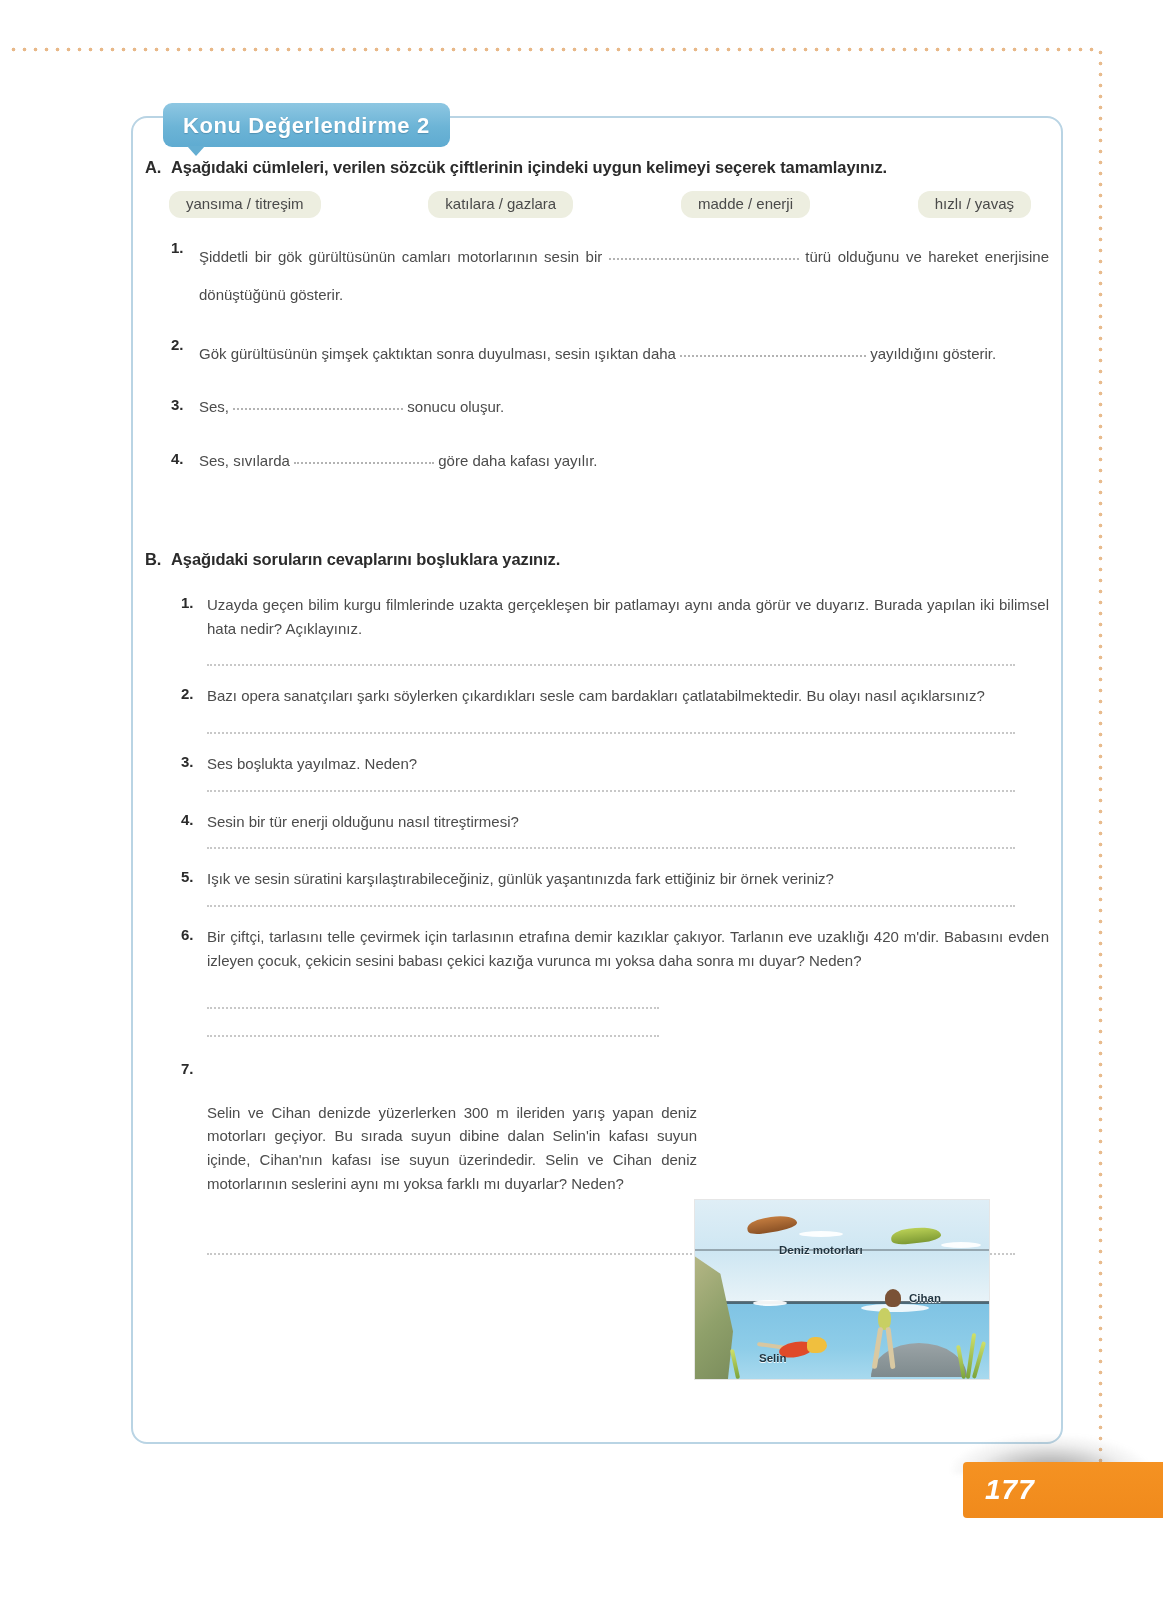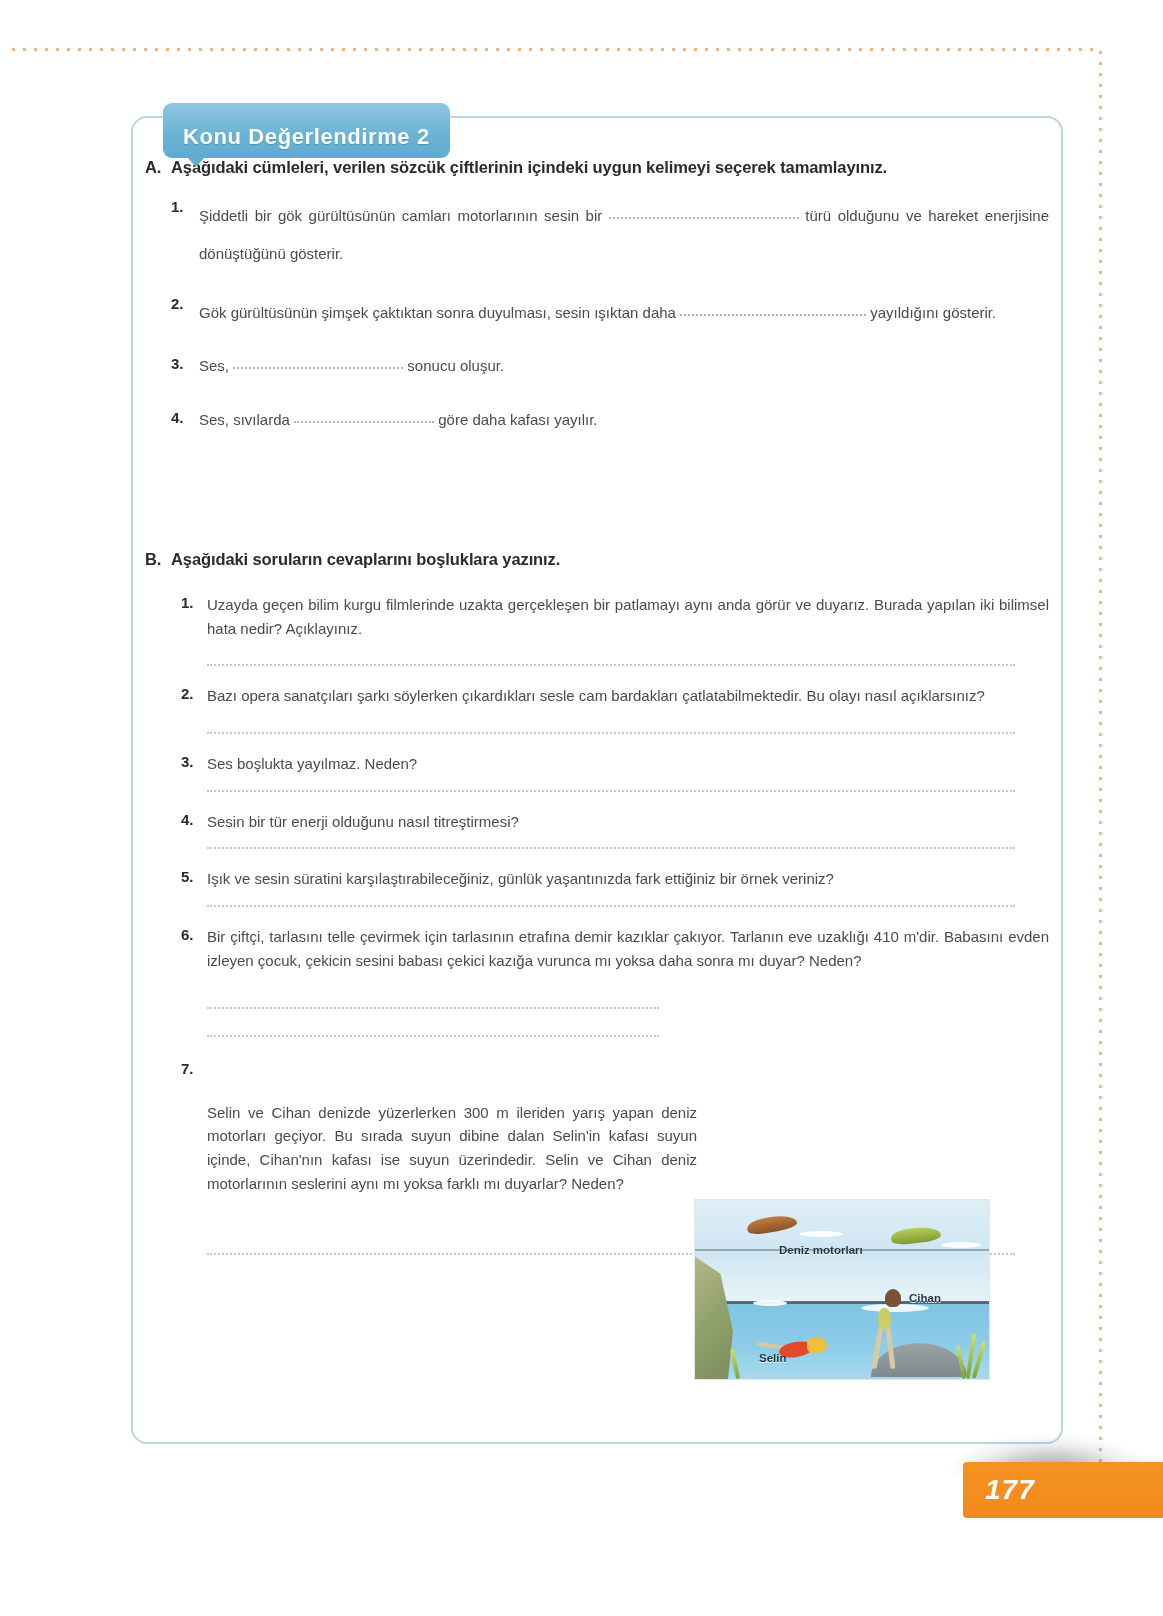--- a/index.html
+++ b/index.html
@@ -46,21 +46,21 @@
 
   
   .title-tab-wrap {
     position: absolute;
     left: 163px; top: 103px;
     z-index: 5;
   }
   .title-tab {
     background: linear-gradient(180deg, #8ec7e2 0%, #6cb4d6 55%, #5fabd1 100%);
     border-radius: 9px;
-    padding: 21px 20px 8px 20px;
+    padding: 10px 20px 8px 20px;
     color: #ffffff;
     font-size: 22px;
     font-weight: bold;
     letter-spacing: 0.6px;
     text-shadow: 0 1px 1px rgba(40,90,120,0.35);
     display: inline-block;
     white-space: nowrap;
   }
   .title-tab-pointer {
     position: absolute;
@@ -307,20 +307,26 @@
   <div class="title-tab">Konu Değerlendirme 2</div>
   <div class="title-tab-pointer"></div>
 </div>
 
 <div class="section" style="top:158px; left:131px; width:932px; padding:0 14px;">
   <div class="section-head">
     <span class="section-letter">A.</span>
     <span class="section-title">Aşağıdaki cümleleri, verilen sözcük çiftlerinin içindeki uygun kelimeyi seçerek tamamlayınız.</span>
   </div>
 
+  <div class="chips-row">
+    <span class="chip">yansıma / titreşim</span>
+    <span class="chip">katılara / gazlara</span>
+    <span class="chip">madde / enerji</span>
+    <span class="chip">hızlı / yavaş</span>
+  </div>
 
   <div class="qa-item">
     <span class="qa-num">1.</span>
     <span class="qa-body"><span>Şiddetli bir gök gürültüsünün camları motorlarının sesin bir</span> <span class="fill" style="width:190px"></span> <span>türü olduğunu ve hareket enerjisine dönüştüğünü gösterir.</span></span>
   </div>
 
   <div class="qa-item">
     <span class="qa-num">2.</span>
     <span class="qa-body"><span>Gök gürültüsünün şimşek çaktıktan sonra duyulması, sesin ışıktan daha</span> <span class="fill" style="width:186px"></span> <span>yayıldığını gösterir.</span></span>
   </div>
@@ -367,21 +373,21 @@
   <div class="answer-line" style="margin-top:14px"></div>
 
   <div class="qb-item" style="margin-top:18px">
     <span class="qb-num">5.</span>
     <span class="qb-body">Işık ve sesin süratini karşılaştırabileceğiniz, günlük yaşantınızda fark ettiğiniz bir örnek veriniz?</span>
   </div>
   <div class="answer-line" style="margin-top:14px"></div>
 
   <div class="qb-item" style="margin-top:18px">
     <span class="qb-num">6.</span>
-    <span class="qb-body">Bir çiftçi, tarlasını telle çevirmek için tarlasının etrafına demir kazıklar çakıyor. Tarlanın eve uzaklığı 410 m'dir. Babasını evden izleyen çocuk, çekicin sesini babası çekici kazığa vurunca mı yoksa daha sonra mı duyar? Neden?</span>
+    <span class="qb-body">Bir çiftçi, tarlasını telle çevirmek için tarlasının etrafına demir kazıklar çakıyor. Tarlanın eve uzaklığı 420 m'dir. Babasını evden izleyen çocuk, çekicin sesini babası çekici kazığa vurunca mı yoksa daha sonra mı duyar? Neden?</span>
   </div>
   <div class="answer-line short" style="margin-top:34px"></div>
   <div class="answer-line short" style="margin-top:26px"></div>
 
   <div class="qb-item" style="margin-top:22px">
     <span class="qb-num">7.</span>
     <span class="qb-body narrow">Selin ve Cihan denizde yüzerlerken 300 m ileriden yarış yapan deniz motorları geçiyor. Bu sırada suyun dibine dalan Selin'in kafası suyun içinde, Cihan'nın kafası ise suyun üzerindedir. Selin ve Cihan deniz motorlarının seslerini aynı mı yoksa farklı mı duyarlar? Neden?</span>
   </div>
   <div class="answer-line" style="margin-top:58px"></div>
 </div>

